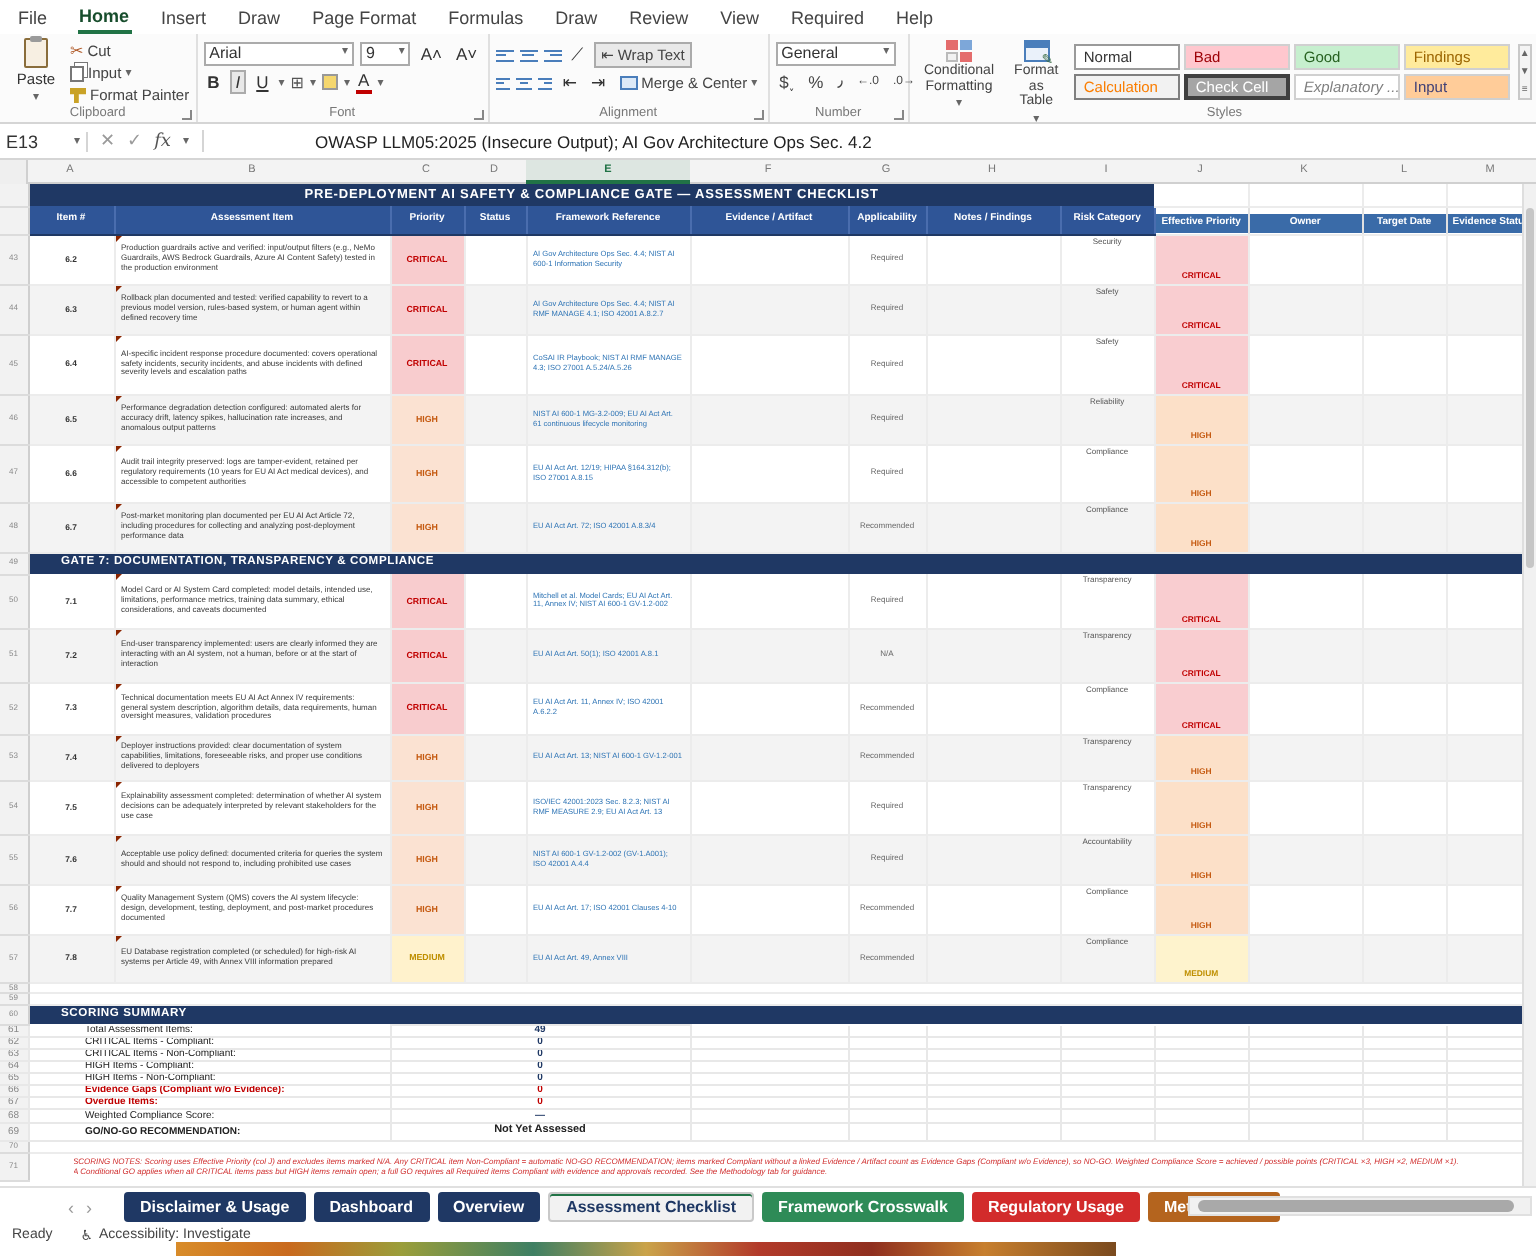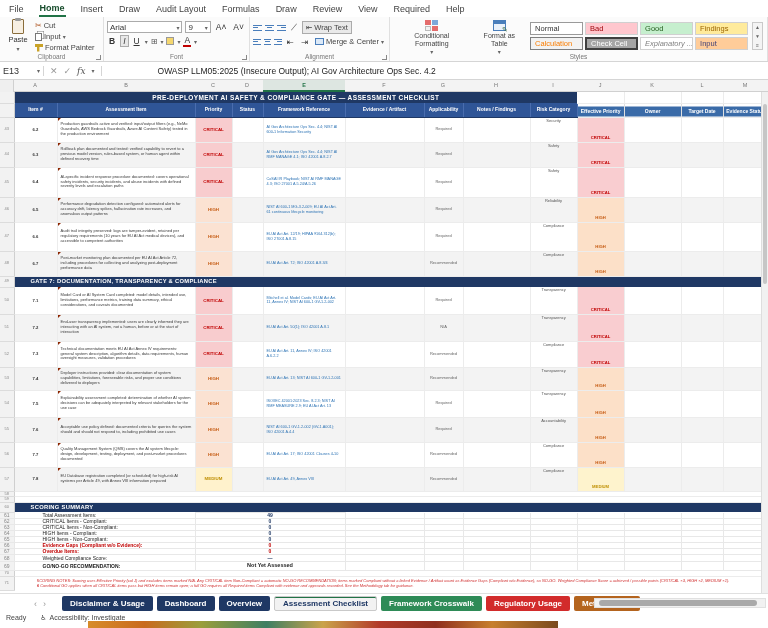--- a/index.html
+++ b/index.html
@@ -22,21 +22,21 @@
     border-right:1px solid #888; border-bottom:1px solid #888; }
   .biglbl { font-size:7.5px; text-align:center; color:#333; }
   .paste-btn { width:30px; display:flex; flex-direction:column; align-items:center; justify-content:center; gap:1px; }
   .clip-icon { width:12px; height:15px; border:1px solid #8a6d3b; border-radius:1px; background:#f7efe2; position:relative; }
   .clip-icon:before { content:""; position:absolute; top:-2px; left:2px; width:6px; height:3px; background:#9a9a9a; border-radius:1px; }
   .mini-col { display:flex; flex-direction:column; justify-content:flex-start; gap:2px; padding:2px 0 0 2px; }
   .mini { display:flex; align-items:center; gap:2px; font-size:7.5px; color:#444; white-space:nowrap; }
   .ico { display:inline-block; font-size:8px; line-height:8px; color:#b05a28; }
   .copy-ico { width:7px; height:8px; border:1px solid #777; background:#fff; box-shadow:2px -2px 0 -0.5px #fff,2px -2px 0 0 #777; }
   .fp-ico { width:8px; height:8px; background:#c9a227; clip-path:polygon(0 0,100% 0,100% 45%,55% 45%,55% 100%,25% 100%,25% 45%,0 45%); }
-  .combo { display:flex; align-items:center; justify-content:space-between; border:1px solid #ababab; background:#fff;
+  .combo { display:flex; justify-content:space-between; border:1px solid #ababab; background:#fff;
     height:12px; padding:0 2px; font-size:8px; color:#333; }
   .arrow { font-size:6px; color:#666; }
   .rowline { display:flex; align-items:center; gap:3px; margin-top:2px; }
   .fbtn { font-size:8.5px; color:#333; padding:0 2px; cursor:default; }
   .fbtn.boxed { border:1px solid #ababab; background:#e8e8e8; }
   .barsym { font-size:8px; color:#555; }
   .redA { color:#333; border-bottom:2px solid #c00000; font-size:8.5px; padding:0 1px; }
   .fillblk { width:8px; height:8px; background:#f5d76e; border:1px solid #999; }
   .aln { width:9px; height:8px; display:flex; flex-direction:column; justify-content:space-between; padding:1px 0; }
   .aln i { display:block; height:1px; background:#4a7ebb; }
@@ -142,21 +142,21 @@
 </head>
 <body>
 
 <div class="app">
 
   <div class="menubar" id="menubar">
       <span class="menutab">File</span>
       <span class="menutab active">Home</span>
       <span class="menutab">Insert</span>
       <span class="menutab">Draw</span>
-      <span class="menutab">Audit Layout</span>
+      <span class="menutab">Page Format</span>
       <span class="menutab">Formulas</span>
       <span class="menutab">Draw</span>
       <span class="menutab">Review</span>
       <span class="menutab">View</span>
       <span class="menutab">Required</span>
       <span class="menutab">Help</span>
     </div>
 
   <div class="ribbon">
 
@@ -260,20 +260,37 @@
         <span class="mergebtn">
             <span class="mc-ico"></span>
             <span>Merge &amp; Center</span>
             <span class="arrow">▾</span>
           </span>
       </div>
       <div class="group-label">Alignment</div>
       <div class="launcher"></div>
     </div>
 
+    <div class="group" style="width:70px">
+      <div class="rowline">
+        <div class="combo" style="width:60px">
+            <span>General</span>
+            <span class="arrow">▾</span>
+          </div>
+      </div>
+      <div class="rowline">
+        <span class="numsym">$˯</span>
+        <span class="numsym">%</span>
+        <span class="numsym">٫</span>
+        <span class="numsym" style="font-size:6px">←.0</span>
+        <span class="numsym" style="font-size:6px">.0→</span>
+      </div>
+      <div class="group-label">Number</div>
+      <div class="launcher"></div>
+    </div>
 
     <div class="group" style="flex:1">
       <div style="display:flex;align-items:flex-start;">
         <div style="display:flex;flex-direction:column;align-items:center;gap:1px;padding:1px 4px">
           <span class="cf-ico">
               <b></b>
               <b></b>
               <b></b>
               <b></b>
             </span>

